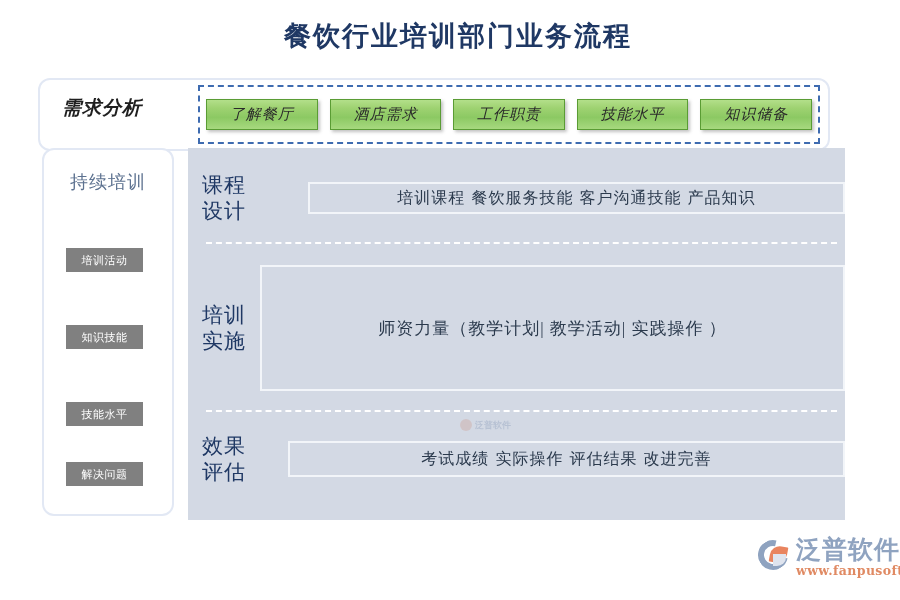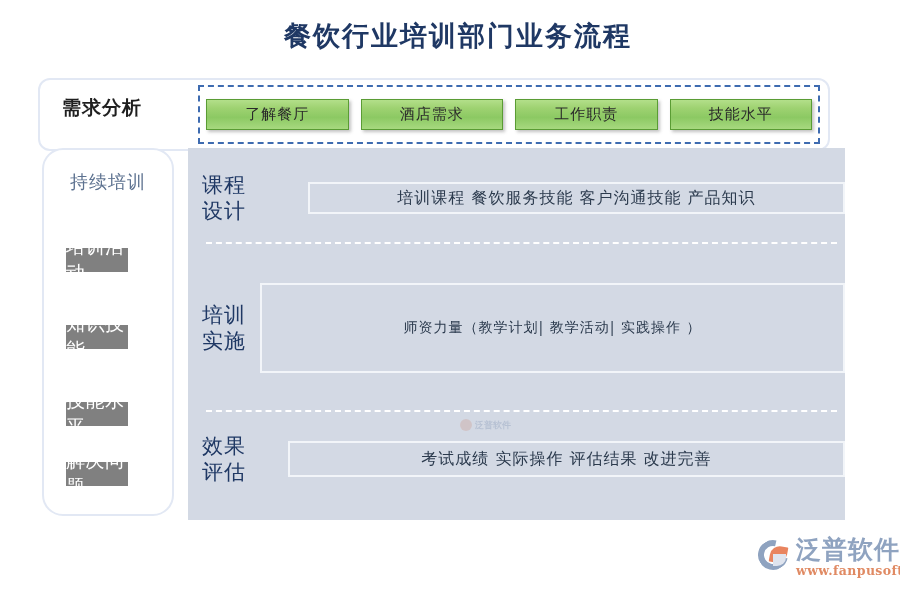--- a/index.html
+++ b/index.html
@@ -24,20 +24,21 @@
     margin-left:8px;
   }
 
   
   .top-card{
     position:absolute;left:38px;top:78px;width:792px;height:73px;
     background:#ffffff;
     border:2px solid #e2e8f4;
     border-radius:12px;
     box-sizing:border-box;
+    font-style:italic;
   }
   .top-label{
     position:absolute;left:22px;top:15px;
     font-family:"DejaVu Serif","Liberation Serif",serif;
     font-weight:bold;font-size:19px;letter-spacing:1px;
     color:#1f1f1f;
   }
   .dashed-zone{
     position:absolute;left:158px;top:5px;right:8px;bottom:5px;
     border:2px dashed #3e6bb0;
@@ -58,36 +59,36 @@
     color:#2a2a2a;
     letter-spacing:1px;
     box-sizing:border-box;
   }
 
   
   .side-card{
     position:absolute;left:42px;top:148px;width:132px;height:368px;
     background:#ffffff;
     border:2px solid #e2e8f4;
-    border-radius:21px;
+    border-radius:12px;
     box-sizing:border-box;
   }
   .side-title{
     position:absolute;left:0;top:20px;width:100%;
     text-align:center;
     font-family:"DejaVu Serif","Liberation Serif",serif;
     font-size:18px;letter-spacing:1px;
     color:#5d7290;
   }
   .side-btn{
-    position:absolute;left:22px;width:62px;height:24px;
+    position:absolute;left:22px;width:77px;height:24px;
     display:flex;align-items:center;justify-content:center;
     background:#808080;
     color:#ffffff;
-    font-size:19px;
+    font-size:11px;
     letter-spacing:0.5px;
     box-sizing:border-box;
   }
   .sb0{top:98px;}
   .sb1{top:175px;}
   .sb2{top:252px;}
   .sb3{top:312px;}
 
   
   .main-panel{
@@ -116,21 +117,21 @@
     display:flex;align-items:center;justify-content:center;
     font-family:"DejaVu Serif","Liberation Serif",serif;
     color:#2b3a4d;
     letter-spacing:1px;
   }
 
   #sec-design{top:14px;height:72px;}
   #sec-design .sec-box{height:32px;font-size:16px;margin-left:48px;}
 
   #sec-impl{top:110px;height:140px;}
-  #sec-impl .sec-box{height:90px;font-size:14px;}
+  #sec-impl .sec-box{height:126px;font-size:17px;font-family:Liberation Serif, serif;}
 
   #sec-eval{top:272px;height:78px;}
   #sec-eval .sec-box{height:36px;font-size:16px;margin-left:28px;}
 
   .sep{
     position:absolute;left:18px;right:8px;height:0;
     border-top:2px dashed #ffffff;
   }
   .sep1{top:94px;}
   .sep2{top:262px;}
@@ -194,20 +195,21 @@
 
   <div class="title">餐饮行业培训部门业务流程</div>
 
   <div class="top-card">
     <div class="top-label">需求分析</div>
     <div class="dashed-zone">
       <div class="green-box">了解餐厅</div>
       <div class="green-box">酒店需求</div>
       <div class="green-box">工作职责</div>
       <div class="green-box">技能水平</div>
+      <div class="green-box">知识储备</div>
     </div>
   </div>
 
   <div class="side-card">
     <div class="side-title">持续培训</div>
     <div class="side-btn sb0">培训活动</div>
     <div class="side-btn sb1">知识技能</div>
     <div class="side-btn sb2">技能水平</div>
     <div class="side-btn sb3">解决问题</div>
   </div>

